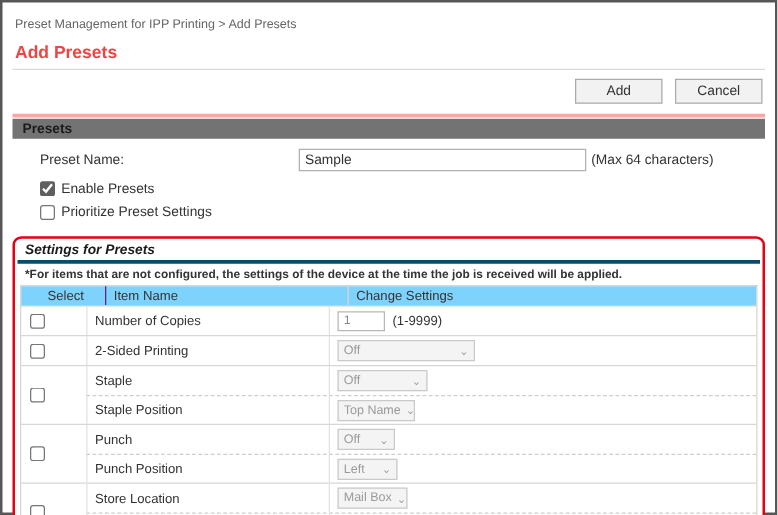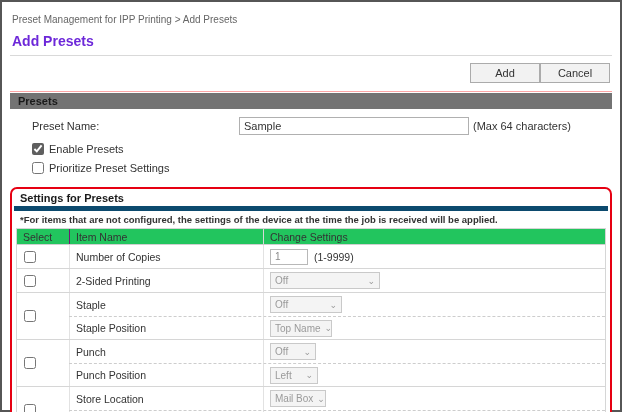--- a/index.html
+++ b/index.html
@@ -1,48 +1,48 @@
 <!DOCTYPE html>
 <html><head>
 <meta charset="utf-8">
 <style>
   * { margin:0; padding:0; box-sizing:border-box; font-family:"Liberation Sans", sans-serif; }
   html,body { width:622px; height:412px; background:#fff; overflow:hidden; }
   .frame { width:622px; height:412px; border:2px solid #565656; background:#fff; padding:8px 8px 0 8px; }
 
   .breadcrumb { font-size:10px; color:#666; padding:4px 2px 6px 2px; }
-  .page-title { font-size:14px; font-weight:bold; color:#6d28d9; padding:2px 2px 6px 2px;
+  .page-title { font-size:14px; font-weight:bold; color:#ef4444; padding:2px 2px 6px 2px;
                 border-bottom:1px solid #d9d9d9; }
 
-  .toolbar { display:flex; justify-content:flex-end; padding:7px 2px 8px 2px;
-             border-bottom:1px solid #fca5a5; }
+  .toolbar { display:flex; justify-content:flex-end; gap:10px; padding:7px 2px 8px 2px;
+             border-bottom:3px solid #fca5a5; }
   .btn { width:70px; height:20px; font-size:11px; color:#333; background:#f2f2f2;
          border:1px solid #ababab; text-align:center; line-height:18px; cursor:pointer; }
 
   .section-bar { background:#737373; font-size:11px; font-weight:bold; color:#1a1a1a;
                  padding:2px 8px; height:16px; line-height:12px; margin-top:1px; }
 
   .presets-body { padding:4px 2px 2px 2px; }
   .field-row { display:flex; align-items:center; height:26px; }
   .field-label { font-size:11px; color:#333; margin-left:20px; width:207px; }
   .text-input { width:230px; height:18px; border:1px solid #b0b0b0; font-size:11px;
                 color:#333; padding:0 4px; }
   .field-note { font-size:11px; color:#333; margin-left:4px; }
   .check-row { display:flex; align-items:center; height:19px; margin-left:20px; }
   .check-row input { width:12px; height:12px; accent-color:#5f5f5f; margin-right:5px; }
   .check-row label { font-size:11px; color:#333; }
 
   .highlight-box { margin-top:8px; border:2px solid #e60012; border-radius:7px;
                    padding:0 2px 1px 2px; background:#fff; }
   .settings-title { font-size:11px; font-weight:bold; color:#1a1a1a; padding:3px 6px 2px 6px;
-                    border-bottom:5px solid #0c4a6e; }
+                    border-bottom:3px solid #0c4a6e;font-style:italic; }
   .settings-note { font-size:9.5px; color:#333; padding:3px 6px 3px 6px;font-weight:bold; }
 
   .tbl { border:1px solid #d6d6d6; border-bottom:none; margin:0 2px; }
-  .thead { display:flex; background:#22c55e; border-bottom:1px solid #cfcfcf; height:16px; }
+  .thead { display:flex; background:#7dd3fc; border-bottom:1px solid #cfcfcf; height:16px;padding-left:15px; }
   .thead .hc { font-size:10.5px; color:#333; padding:2px 6px; }
   .hc-select { width:52px; }
   .hc-item   { width:194px; border-left:1px solid #701a75; }
   .hc-ctrl   { flex:1; border-left:1px solid #d8d8d8; }
 
   .tgroup { display:flex; border-bottom:1px solid #d6d6d6; }
   .cell-select { width:52px; display:flex; align-items:center; padding-left:7px; }
   .cell-select input { width:12px; height:12px; accent-color:#5f5f5f; }
   .tgroup-rows { flex:1; }
   .trow { display:flex; height:23px; }

